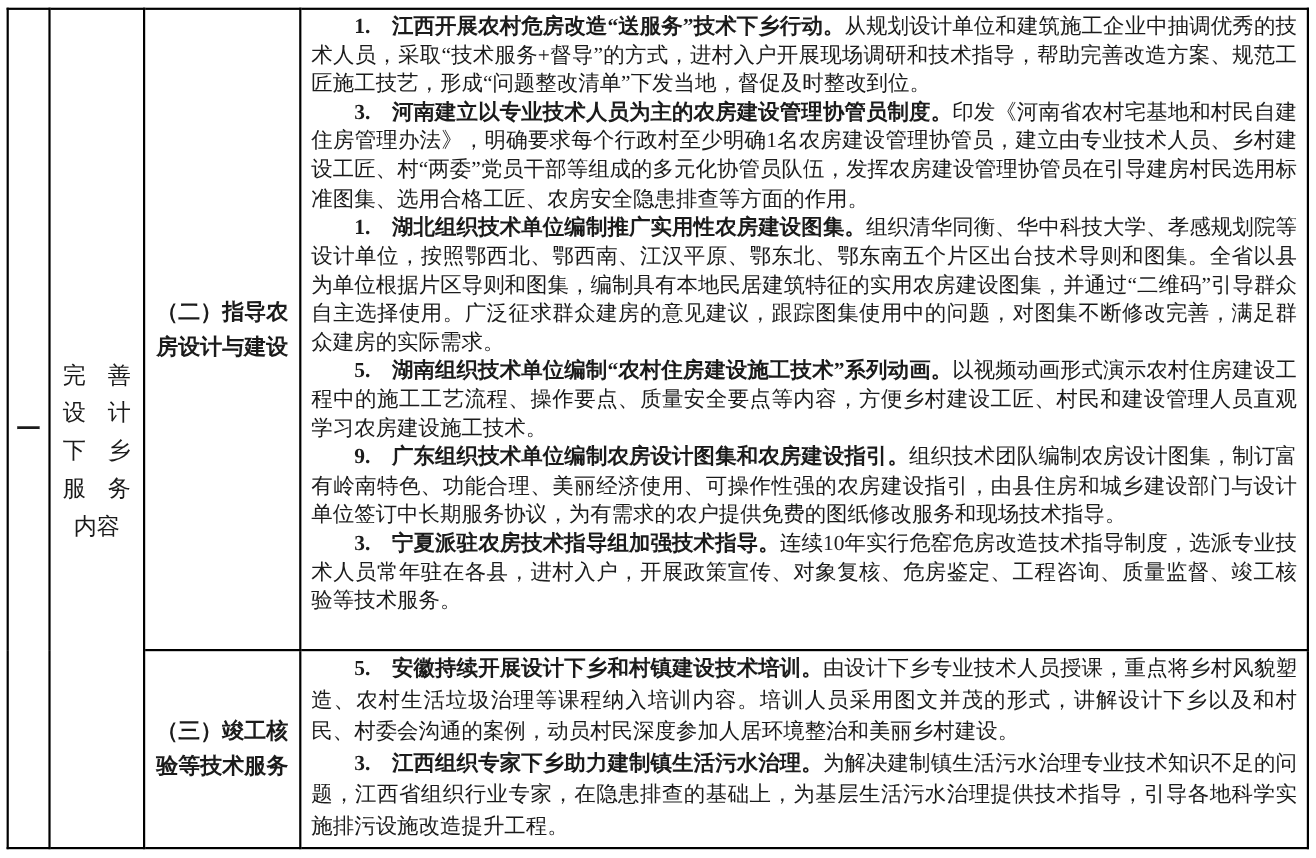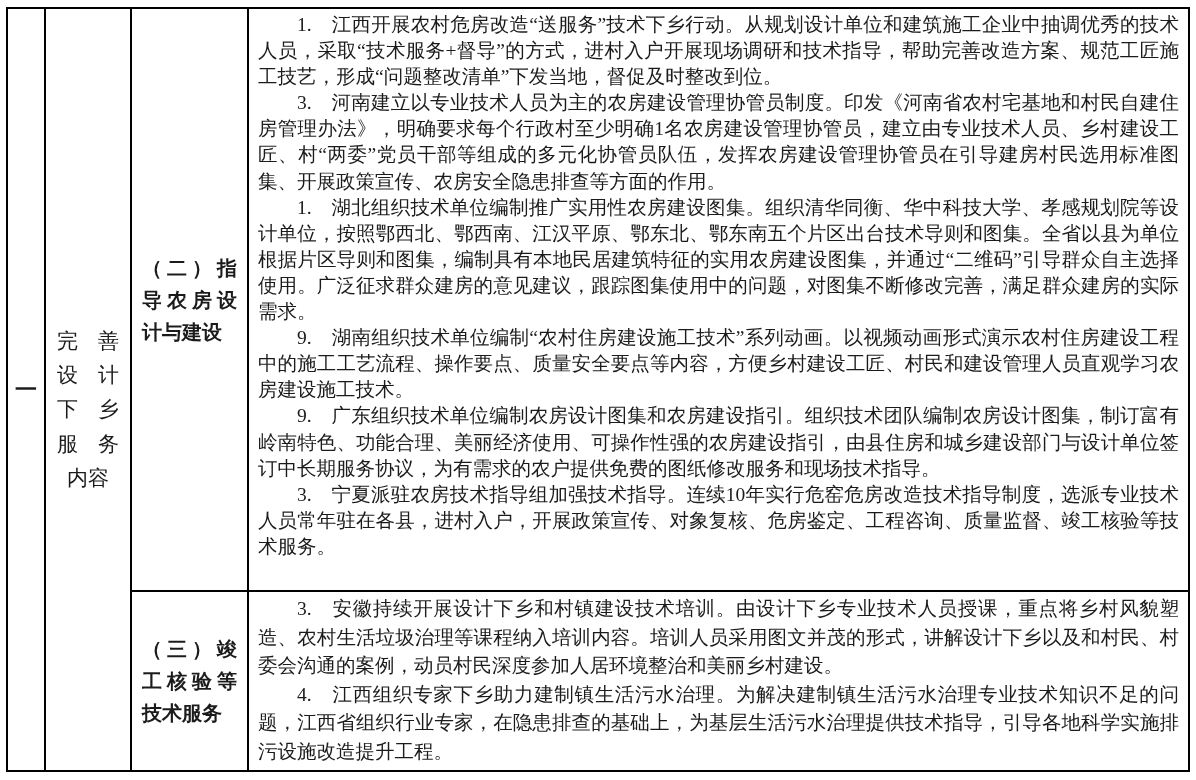--- a/index.html
+++ b/index.html
@@ -23,21 +23,21 @@
     border-collapse: collapse;
     table-layout: fixed;
   }
   table.doc-table td {
     border: 2px solid #000000;
     color: #1b1b1b;
     box-sizing: border-box;
   }
   td.col-num   { width: 38px;  text-align: center; vertical-align: middle; }
   td.col-cat   { width: 86px;  vertical-align: middle; }
-  td.col-sec   { width: 117px; vertical-align: middle; border-radius: 32px; }
+  td.col-sec   { width: 142px; vertical-align: middle; border-radius: 32px; }
   td.col-body  { vertical-align: top; padding: 3px 9px 2px 9px; }
 
   .row-num {
     font-weight: bold;
     font-size: 22px;
   }
   .cat-text {
     font-weight: normal;
     font-size: 21px;
     line-height: 1.62;
@@ -61,51 +61,51 @@
   p.item {
     margin: 0;
     text-indent: 2em;
     font-size: 19.5px;
     line-height: 26.1px;
     text-align: justify;
     word-break: break-all;
     color: #1b1b1b;
   }
   .row-bottom p.item { line-height: 28.5px; }
-  p.item b { font-weight: normal; }
+  p.item b { font-weight: bold; }
 </style>
 </head>
 <body>
 
 <div class="page">
   <table class="doc-table">
     <tbody>
       <tr class="row-top">
         <td class="col-num" rowspan="2">
           <span class="row-num">一</span>
         </td>
         <td class="col-cat" rowspan="2">
           <div class="cat-text">完善设计下乡服务内容</div>
         </td>
         <td class="col-sec">
           <div class="sec-text">（二）指导农房设计与建设</div>
         </td>
         <td class="col-body">
           <p class="item"><b>1.　江西开展农村危房改造“送服务”技术下乡行动。</b><span>从规划设计单位和建筑施工企业中抽调优秀的技术人员，采取“技术服务+督导”的方式，进村入户开展现场调研和技术指导，帮助完善改造方案、规范工匠施工技艺，形成“问题整改清单”下发当地，督促及时整改到位。</span></p>
-          <p class="item"><b>3.　河南建立以专业技术人员为主的农房建设管理协管员制度。</b><span>印发《河南省农村宅基地和村民自建住房管理办法》，明确要求每个行政村至少明确1名农房建设管理协管员，建立由专业技术人员、乡村建设工匠、村“两委”党员干部等组成的多元化协管员队伍，发挥农房建设管理协管员在引导建房村民选用标准图集、开展政策宣传、农房安全隐患排查等方面的作用。</span></p>
+          <p class="item"><b>3.　河南建立以专业技术人员为主的农房建设管理协管员制度。</b><span>印发《河南省农村宅基地和村民自建住房管理办法》，明确要求每个行政村至少明确1名农房建设管理协管员，建立由专业技术人员、乡村建设工匠、村“两委”党员干部等组成的多元化协管员队伍，发挥农房建设管理协管员在引导建房村民选用标准图集、选用合格工匠、农房安全隐患排查等方面的作用。</span></p>
           <p class="item"><b>1.　湖北组织技术单位编制推广实用性农房建设图集。</b><span>组织清华同衡、华中科技大学、孝感规划院等设计单位，按照鄂西北、鄂西南、江汉平原、鄂东北、鄂东南五个片区出台技术导则和图集。全省以县为单位根据片区导则和图集，编制具有本地民居建筑特征的实用农房建设图集，并通过“二维码”引导群众自主选择使用。广泛征求群众建房的意见建议，跟踪图集使用中的问题，对图集不断修改完善，满足群众建房的实际需求。</span></p>
-          <p class="item"><b>9.　湖南组织技术单位编制“农村住房建设施工技术”系列动画。</b><span>以视频动画形式演示农村住房建设工程中的施工工艺流程、操作要点、质量安全要点等内容，方便乡村建设工匠、村民和建设管理人员直观学习农房建设施工技术。</span></p>
+          <p class="item"><b>5.　湖南组织技术单位编制“农村住房建设施工技术”系列动画。</b><span>以视频动画形式演示农村住房建设工程中的施工工艺流程、操作要点、质量安全要点等内容，方便乡村建设工匠、村民和建设管理人员直观学习农房建设施工技术。</span></p>
           <p class="item"><b>9.　广东组织技术单位编制农房设计图集和农房建设指引。</b><span>组织技术团队编制农房设计图集，制订富有岭南特色、功能合理、美丽经济使用、可操作性强的农房建设指引，由县住房和城乡建设部门与设计单位签订中长期服务协议，为有需求的农户提供免费的图纸修改服务和现场技术指导。</span></p>
           <p class="item"><b>3.　宁夏派驻农房技术指导组加强技术指导。</b><span>连续10年实行危窑危房改造技术指导制度，选派专业技术人员常年驻在各县，进村入户，开展政策宣传、对象复核、危房鉴定、工程咨询、质量监督、竣工核验等技术服务。</span></p>
         </td>
       </tr>
       <tr class="row-bottom">
         <td class="col-sec">
           <div class="sec-text">（三）竣工核验等技术服务</div>
         </td>
         <td class="col-body">
-          <p class="item"><b>3.　安徽持续开展设计下乡和村镇建设技术培训。</b><span>由设计下乡专业技术人员授课，重点将乡村风貌塑造、农村生活垃圾治理等课程纳入培训内容。培训人员采用图文并茂的形式，讲解设计下乡以及和村民、村委会沟通的案例，动员村民深度参加人居环境整治和美丽乡村建设。</span></p>
-          <p class="item"><b>4.　江西组织专家下乡助力建制镇生活污水治理。</b><span>为解决建制镇生活污水治理专业技术知识不足的问题，江西省组织行业专家，在隐患排查的基础上，为基层生活污水治理提供技术指导，引导各地科学实施排污设施改造提升工程。</span></p>
+          <p class="item"><b>5.　安徽持续开展设计下乡和村镇建设技术培训。</b><span>由设计下乡专业技术人员授课，重点将乡村风貌塑造、农村生活垃圾治理等课程纳入培训内容。培训人员采用图文并茂的形式，讲解设计下乡以及和村民、村委会沟通的案例，动员村民深度参加人居环境整治和美丽乡村建设。</span></p>
+          <p class="item"><b>3.　江西组织专家下乡助力建制镇生活污水治理。</b><span>为解决建制镇生活污水治理专业技术知识不足的问题，江西省组织行业专家，在隐患排查的基础上，为基层生活污水治理提供技术指导，引导各地科学实施排污设施改造提升工程。</span></p>
         </td>
       </tr>
     </tbody>
   </table>
 </div>
 
 </body></html>

